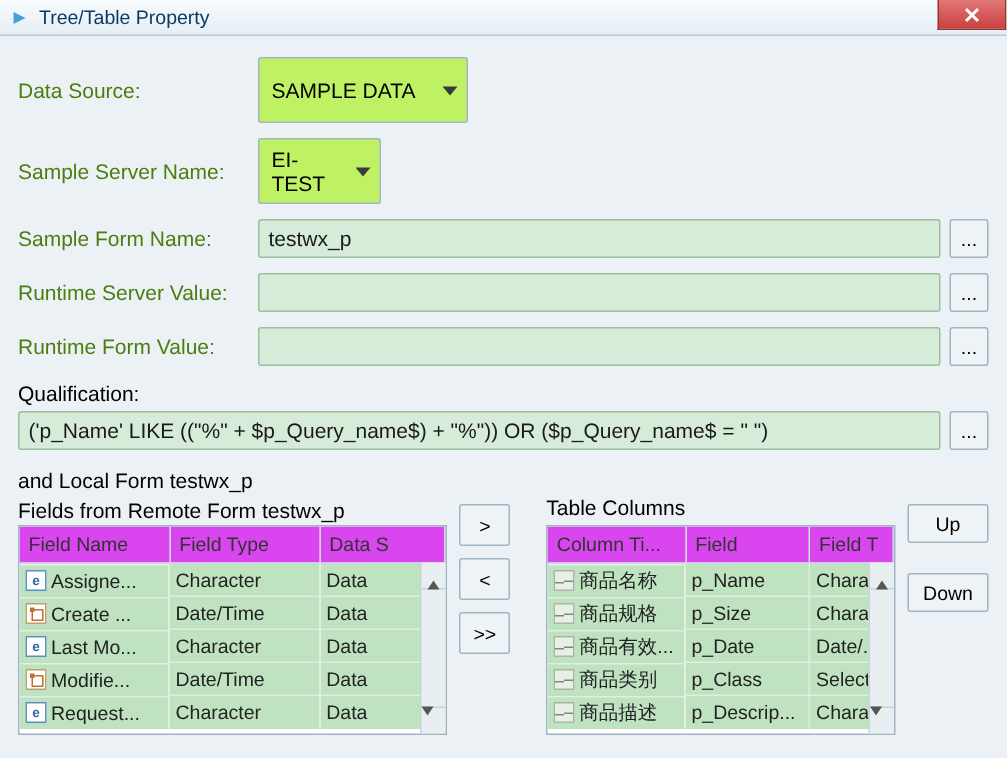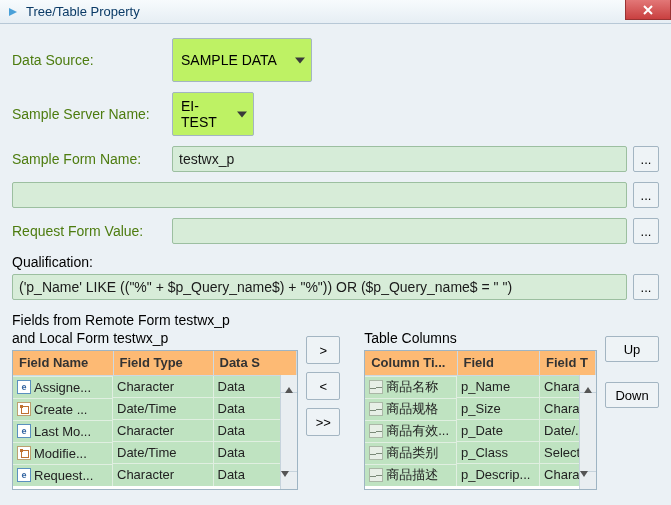--- a/index.html
+++ b/index.html
@@ -87,26 +87,26 @@
   .panel { background: transparent; }
   .table-wrap {
     border: 1px solid #9eb4c3;
     background: #fff;
     height: 140px;
     overflow: hidden;
     position: relative;
   }
   .tbl { width: 100%; border-collapse: collapse; font-size: 13px; }
   .tbl th {
-    background: #fdba74;
+    background: #d946ef;
     border-right: 1px solid #cdd9e2;
     border-bottom: 1px solid #cdd9e2;
     text-align: left;
     padding: 4px 6px;
-    font-weight: bold;
+    font-weight: normal;
     color: #333;
     height: 24px;
   }
   .tbl td {
     background: #bfe3c1;
     border-right: 1px solid #e0efe1;
     border-top: 1px solid #e0efe1;
     padding: 3px 4px;
     height: 22px;
     white-space: nowrap;
@@ -218,30 +218,31 @@
     <div class="lbl">Sample Form Name:</div>
     <div class="field input">
       <span>testwx_p</span>
     </div>
     <div class="dotbtn">
         <span>...</span>
       </div>
   </div>
 
   <div class="row">
+    <div class="lbl">Runtime Server Value:</div>
     <div class="field">
       <span></span>
     </div>
     <div class="dotbtn">
         <span>...</span>
       </div>
   </div>
 
   <div class="row">
-    <div class="lbl">Request Form Value:</div>
+    <div class="lbl">Runtime Form Value:</div>
     <div class="field">
       <span></span>
     </div>
     <div class="dotbtn">
         <span>...</span>
       </div>
   </div>
 
   <div class="qual-label">Qualification:</div>
   <div class="qual-row">
@@ -251,22 +252,22 @@
     <div class="dotbtn">
         <span>...</span>
       </div>
   </div>
 
 </div>
 
 <div class="lower">
 
   <div class="panel leftcol">
+    <div class="section-heading" style="margin-bottom:4px">and Local Form testwx_p</div>
     <div class="section-heading">Fields from Remote Form testwx_p</div>
-    <div class="section-heading" style="margin-bottom:4px">and Local Form testwx_p</div>
     <div class="table-wrap">
       <table class="tbl">
         <thead>
             <tr>
           <th style="width:100px">Field Name</th>
           <th style="width:100px">Field Type</th>
           <th>Data S</th>
         </tr>
           </thead>
         <tbody id="left-tbody">

